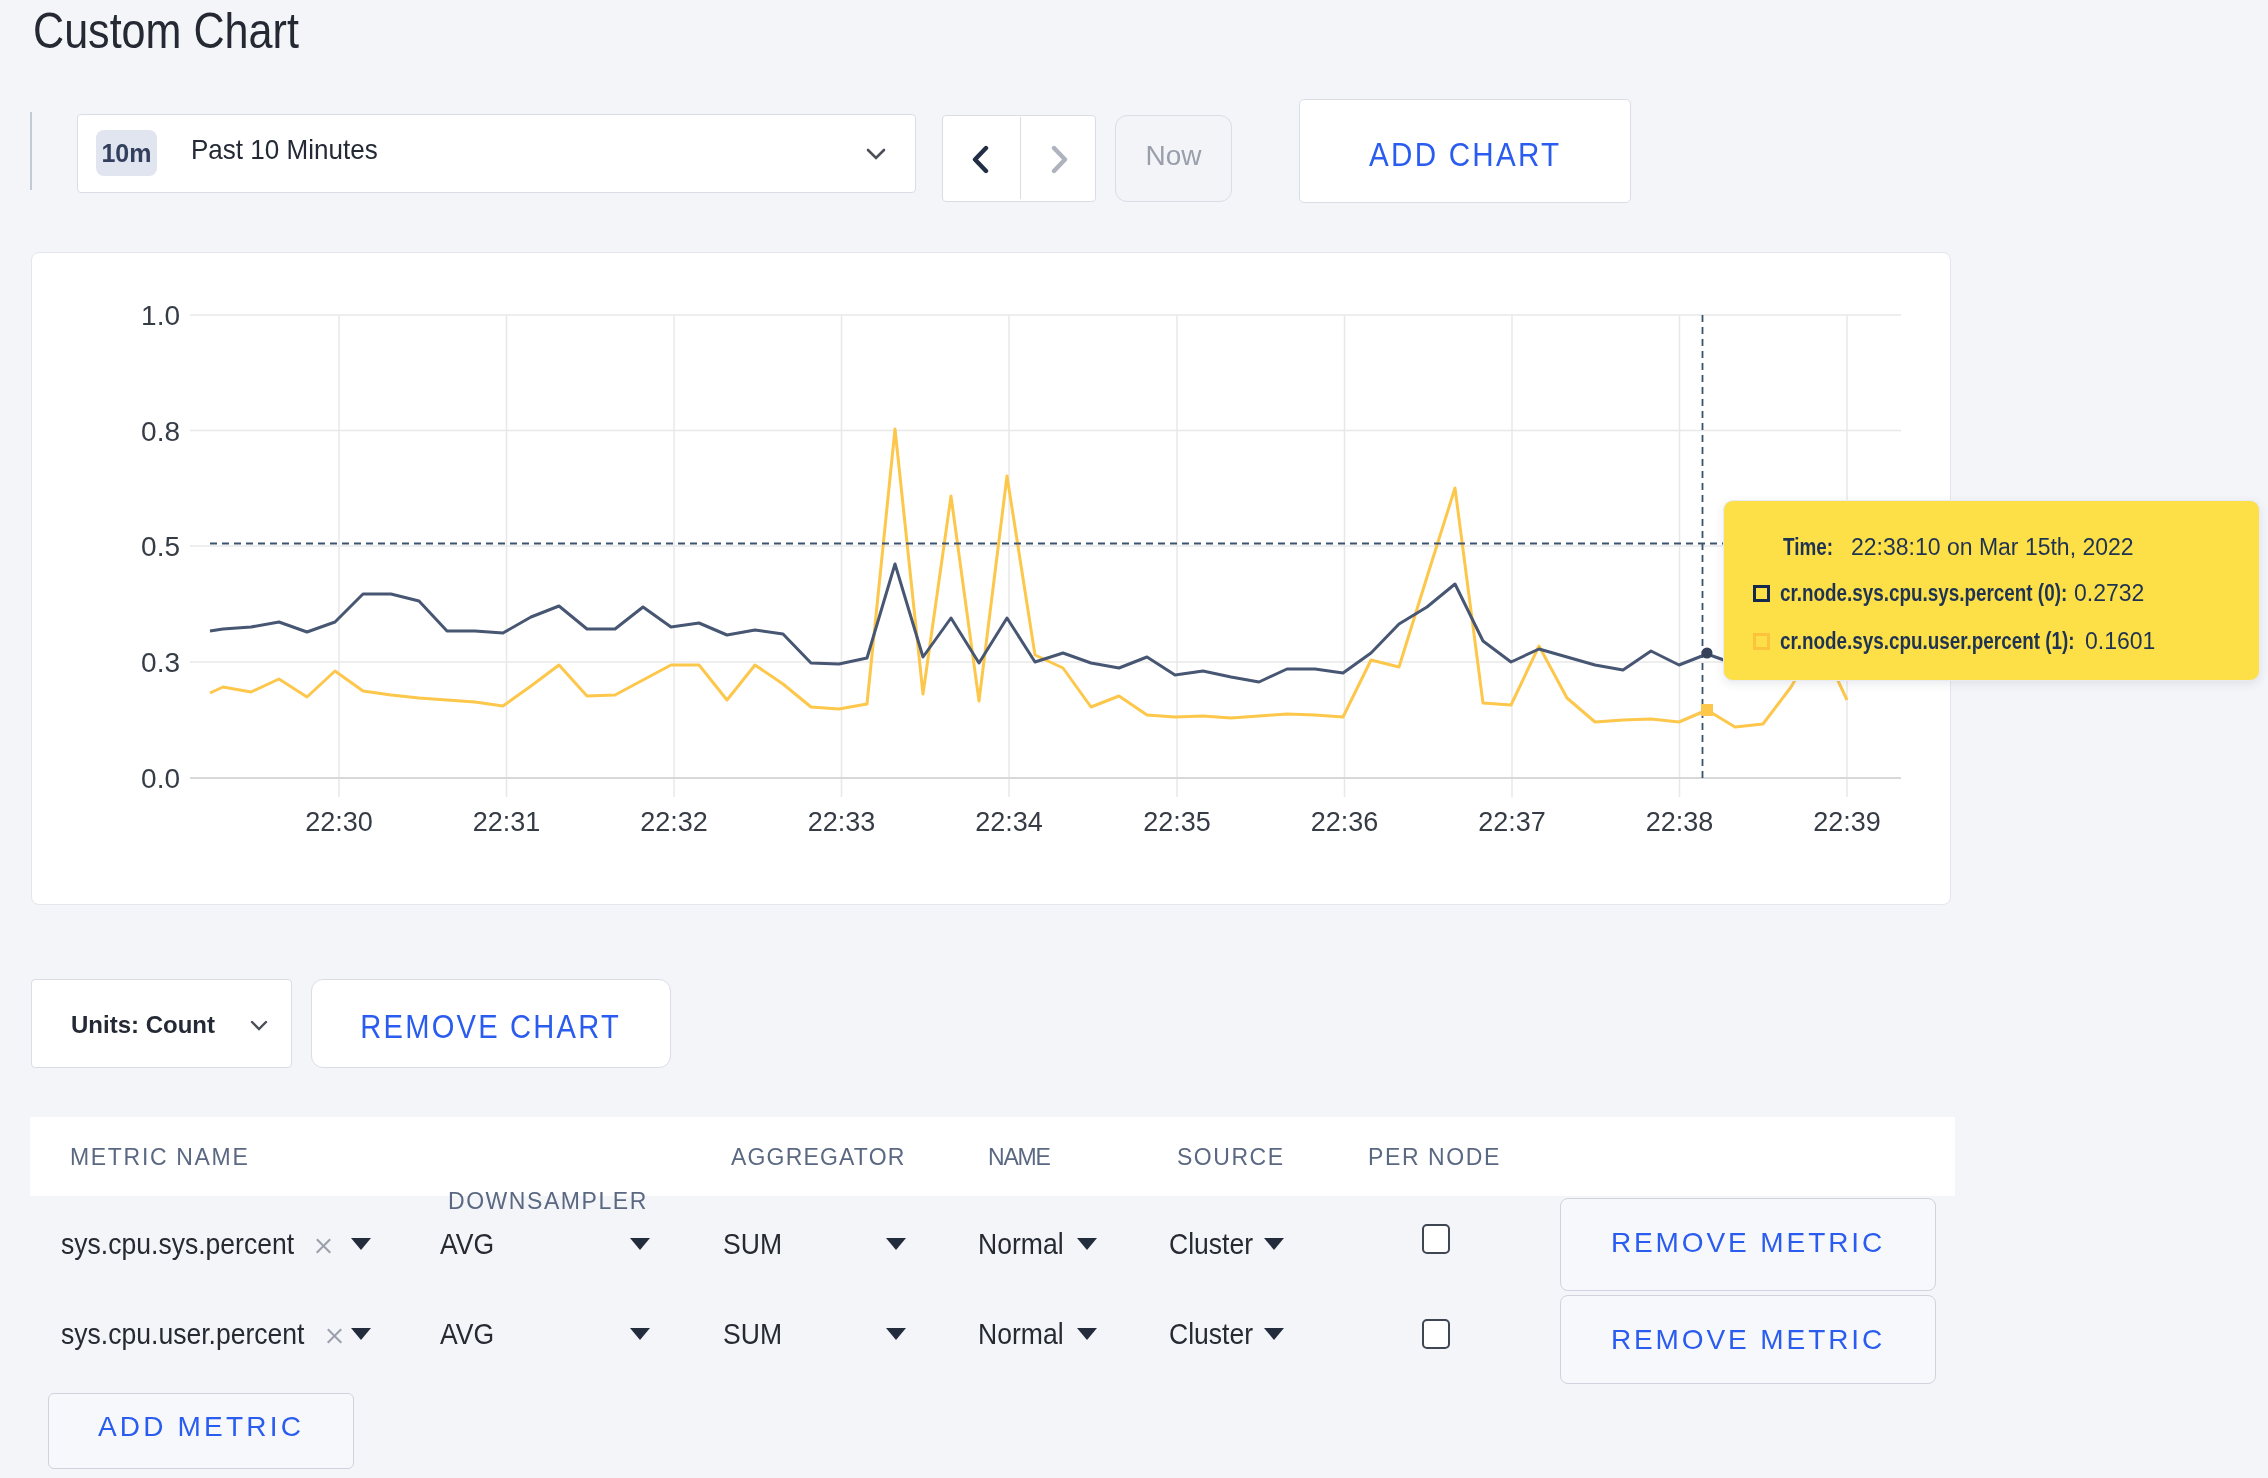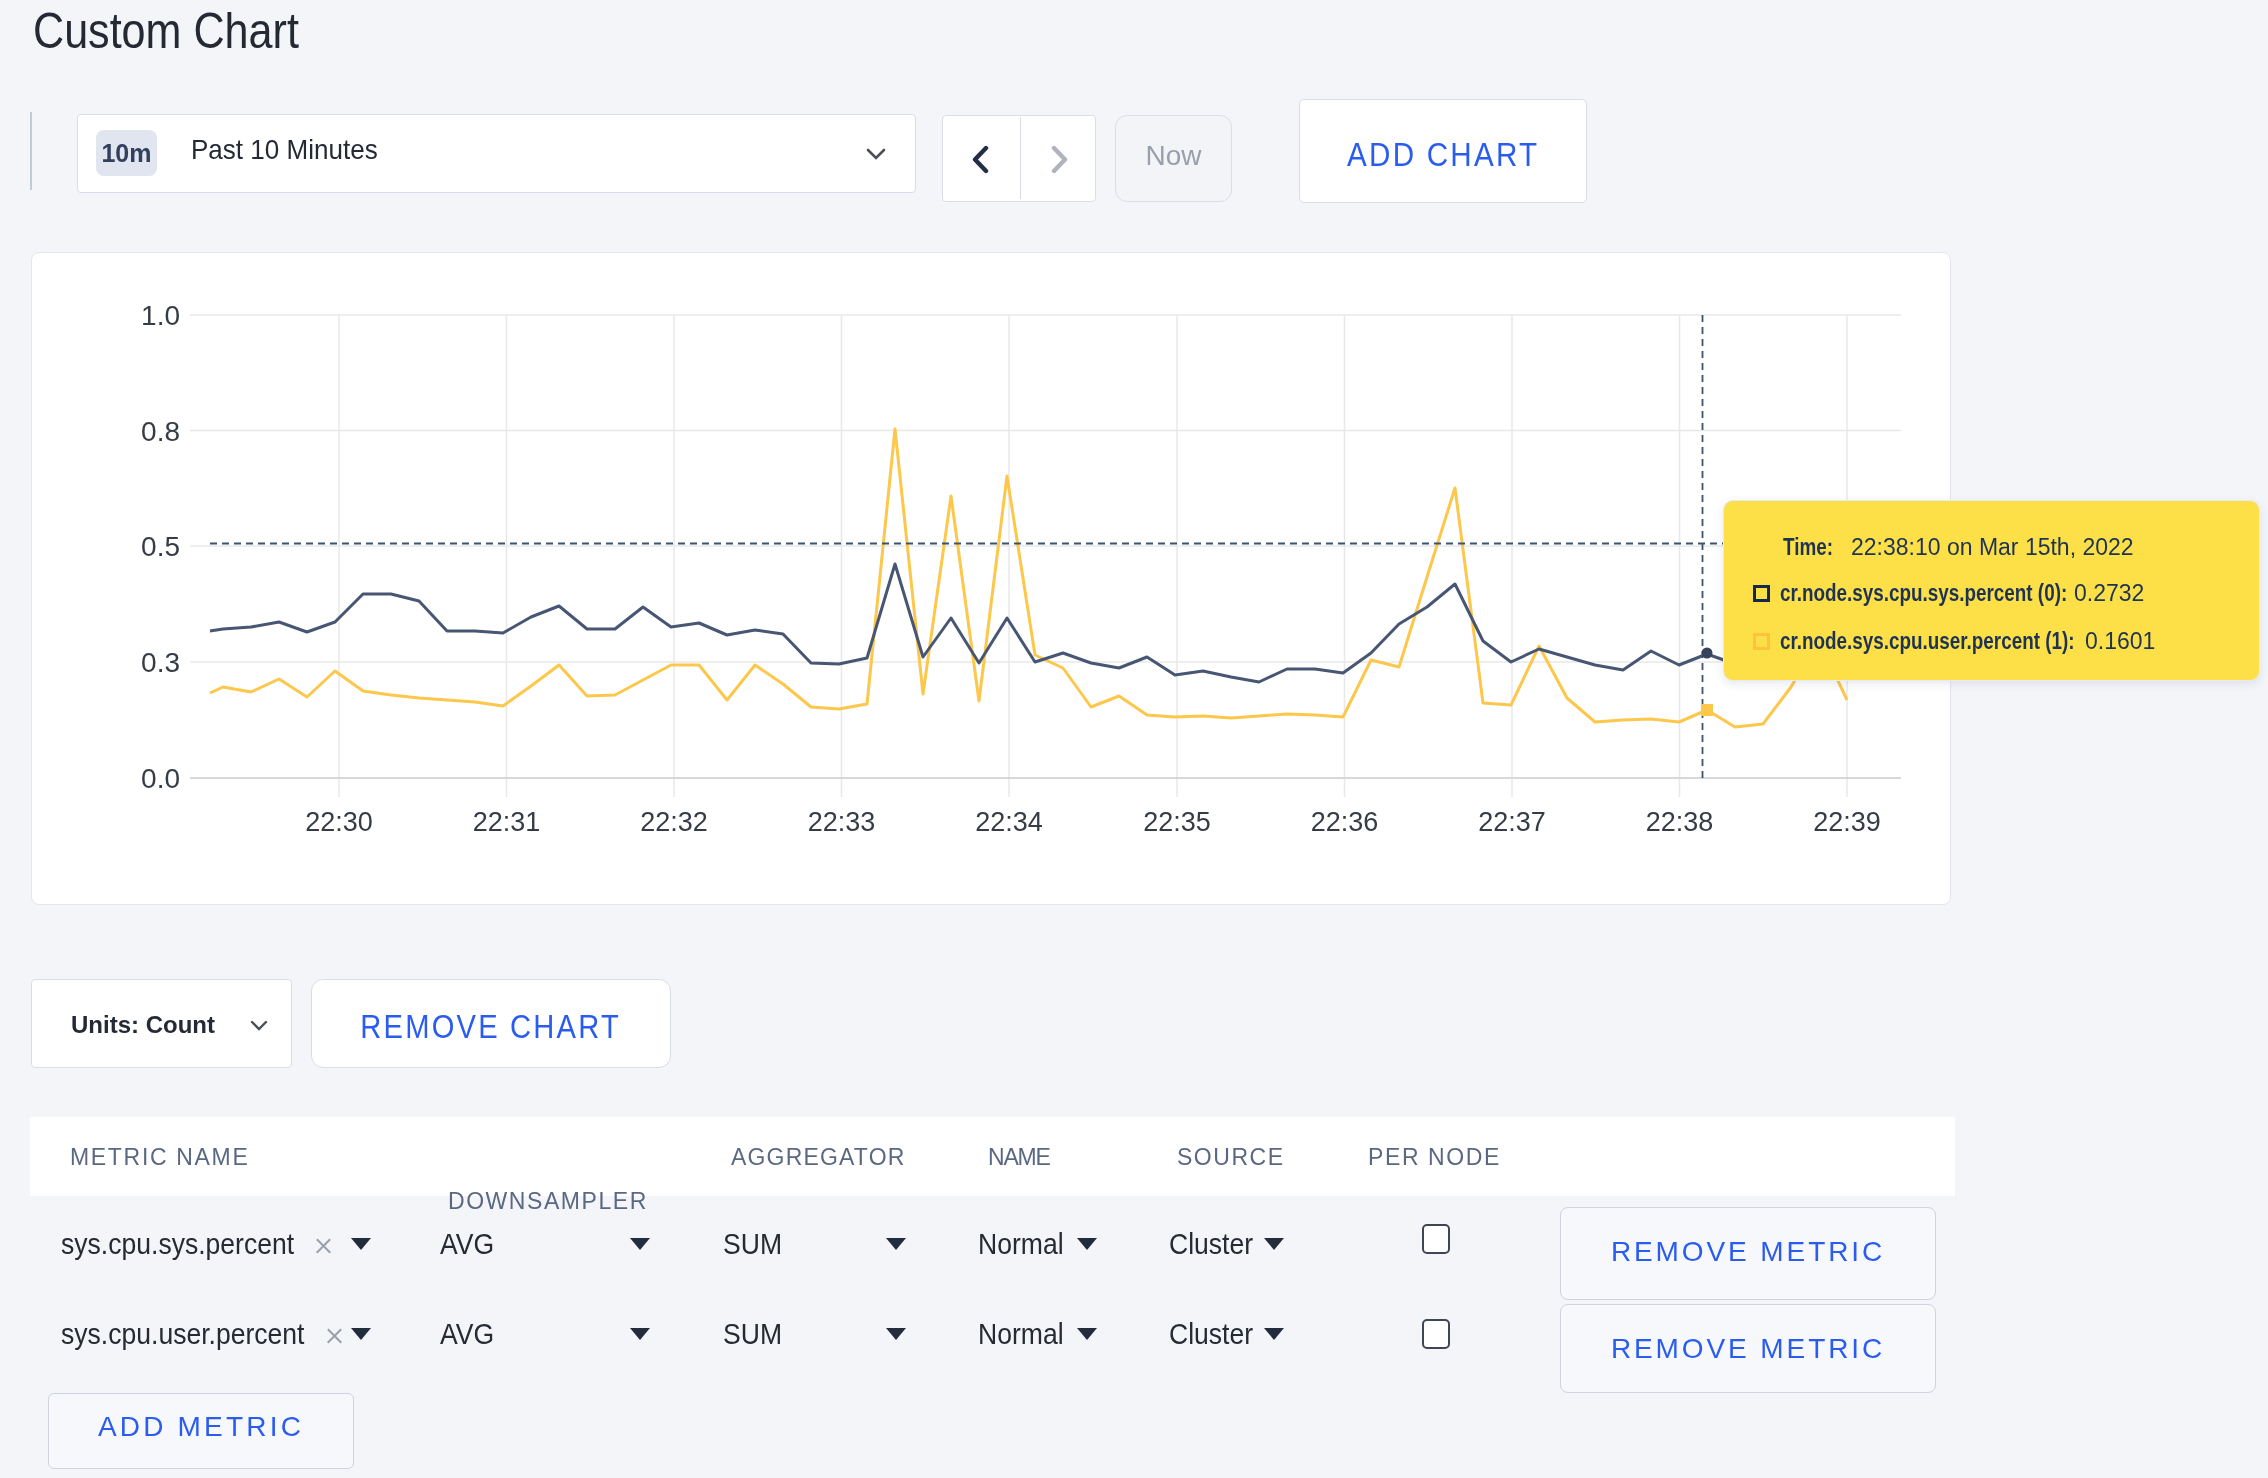--- a/index.html
+++ b/index.html
@@ -4,21 +4,21 @@
 *{margin:0;padding:0;box-sizing:border-box;}
 html,body{width:2268px;height:1478px;background:#f4f5f9;font-family:"Liberation Sans",sans-serif;position:relative;overflow:hidden;}
 .abs{position:absolute;}
 .btn{position:absolute;background:#fff;border:1.5px solid #d9dde5;border-radius:5px;}
 .blue{color:#2b5cf0;font-size:33px;letter-spacing:2.5px;font-weight:400;white-space:nowrap;}
 .blue2{color:#2b5cf0;font-size:28px;letter-spacing:2.9px;font-weight:400;white-space:nowrap;}
 .hdr{font-size:23px;font-weight:500;color:#5a6882;white-space:nowrap;}
 .cell{position:absolute;font-size:30px;color:#262b33;transform:scaleX(0.885);transform-origin:0 0;white-space:nowrap;}
 .tri{width:0;height:0;border-left:10.5px solid transparent;border-right:10.5px solid transparent;border-top:12px solid #232c3d;position:absolute;}
 .cb{position:absolute;width:28px;height:30px;border:2.5px solid #3f4653;border-radius:5px;background:#fff;}
-.rmbtn{position:absolute;left:1560px;width:376px;background:#f7f8fb;border:1.5px solid #ced3dd;border-radius:8px;text-align:center;margin-top:9px;}
+.rmbtn{position:absolute;left:1560px;width:376px;background:#f7f8fb;border:1.5px solid #ced3dd;border-radius:8px;text-align:center;}
 .ctr{position:absolute;left:0;right:0;text-align:center;}
 .xmk{position:absolute;width:17px;height:17px;}
 .xmk:before,.xmk:after{content:"";position:absolute;left:-1px;top:7.5px;width:19px;height:2.2px;background:#9aa0ab;}
 .xmk:before{transform:rotate(45deg);}
 .xmk:after{transform:rotate(-45deg);}
 .tt{position:absolute;font-size:23px;color:#1e3252;white-space:nowrap;}
 .ttb{font-weight:bold;transform:scaleX(0.82);transform-origin:0 0;}
 </style></head>
 <body>
 <div class="abs" style="left:33px;top:2px;font-size:50px;color:#242933;transform:scaleX(0.862);transform-origin:0 0;white-space:nowrap;">Custom Chart</div>
@@ -36,21 +36,21 @@
   <svg class="abs" style="left:24px;top:29px;" width="30" height="30" viewBox="0 0 30 30">
       <path d="M19 3 L8 14.5 L19 26" fill="none" stroke="#222e45" stroke-width="4.4" stroke-linecap="round" stroke-linejoin="round"></path>
     </svg>
   <svg class="abs" style="left:100px;top:29px;" width="30" height="30" viewBox="0 0 30 30">
       <path d="M11 3 L22 14.5 L11 26" fill="none" stroke="#aeb3bd" stroke-width="4.4" stroke-linecap="round" stroke-linejoin="round"></path>
     </svg>
 </div>
 <div class="btn" style="left:1115px;top:115px;width:117px;height:87px;border-radius:12px;background:#f3f4f8;">
   <div class="ctr" style="top:24px;font-size:28px;color:#999fab;">Now</div>
 </div>
-<div class="btn" style="left:1299px;top:99px;width:288px;height:104px;">
+<div class="btn" style="left:1299px;top:99px;width:332px;height:104px;">
   <div class="ctr" style="top:36px;"><span class="blue" style="display:inline-block;transform:scaleX(0.897);">ADD CHART</span></div>
 </div>
 
 <div class="abs" style="left:31px;top:252px;width:1920px;height:653px;background:#fff;border:1.5px solid #e3e6ec;border-radius:8px;"></div>
 
 <svg class="abs" style="left:0;top:0;" width="2268" height="1478" viewBox="0 0 2268 1478" font-family="Liberation Sans,sans-serif">
   <g>
       <line x1="339" y1="315" x2="339" y2="797" stroke="#e8e8e8" stroke-width="1.5"></line>
       <line x1="506.5" y1="315" x2="506.5" y2="797" stroke="#e8e8e8" stroke-width="1.5"></line>
       <line x1="674" y1="315" x2="674" y2="797" stroke="#e8e8e8" stroke-width="1.5"></line>

